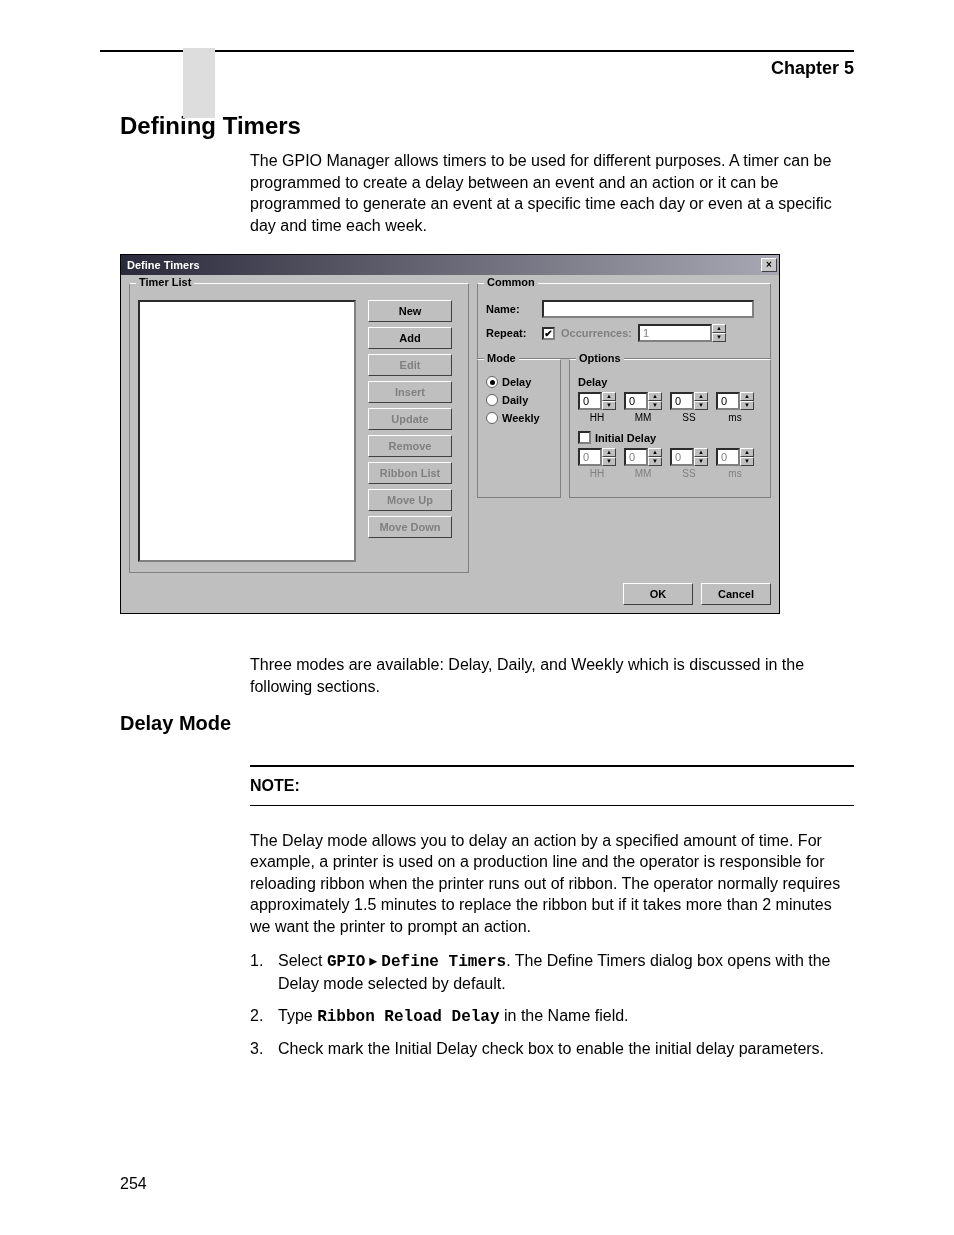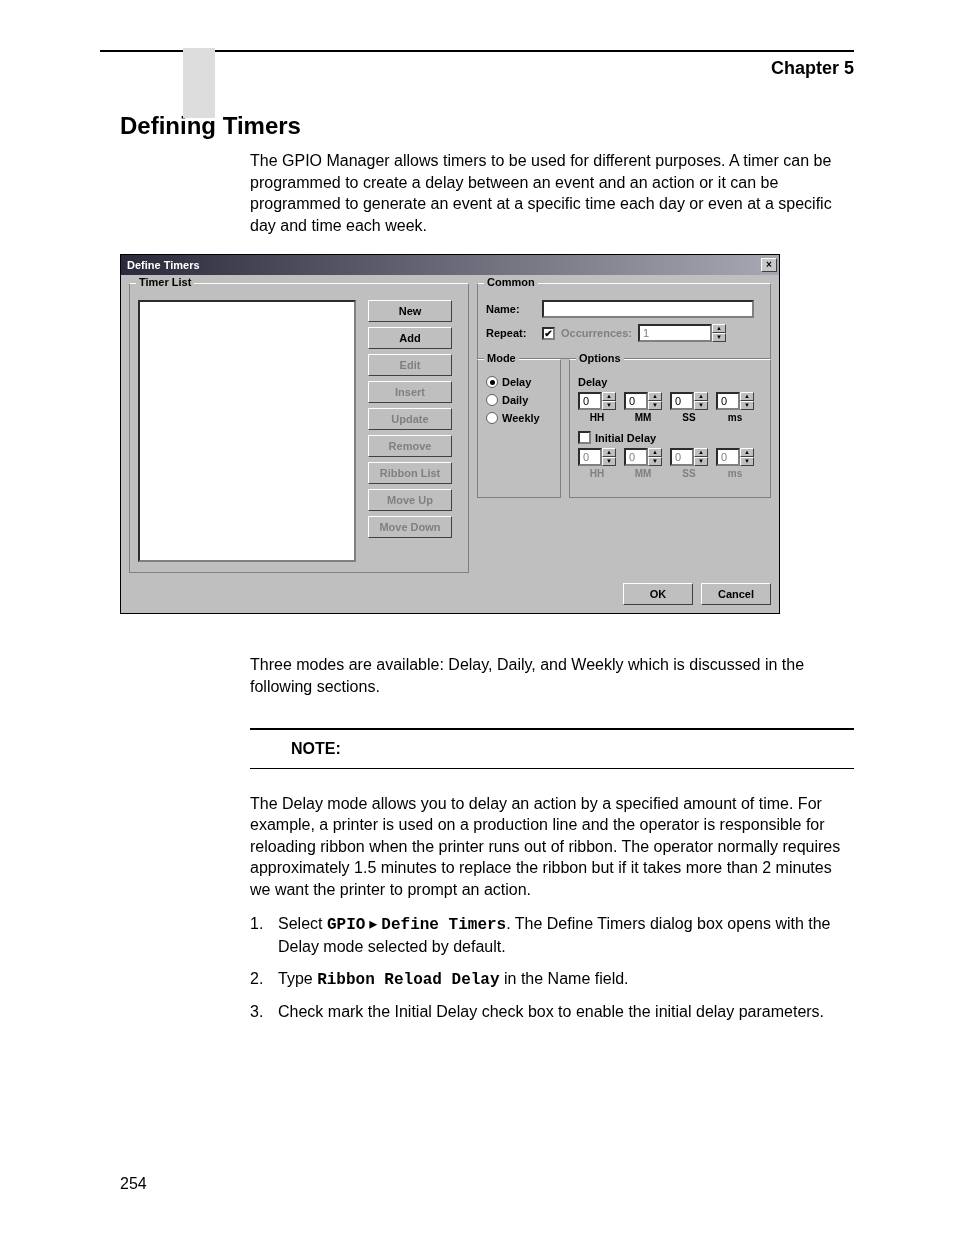--- a/index.html
+++ b/index.html
@@ -75,21 +75,20 @@
   .note-inner {
     display: flex;
     padding-top: 10px;
     padding-bottom: 10px;
     border-bottom: 1px solid #000;
   }
   .note-label {
     font-weight: bold;
     width: 78px;
     flex-shrink: 0;
-    margin-left: 41px;
   }
   .note-text {
     flex: 1;
     line-height: 1.35;
   }
   .menu-bold { font-weight: bold; font-family: Liberation Mono, monospace; }
   .menu-arrow { display: inline-block; padding: 0 4px; }
 
   
   .dialog {
@@ -227,21 +226,21 @@
     align-items: center; justify-content: center;
   }
   .radio.checked::after {
     content: '';
     width: 5px; height: 5px;
     background: #000;
     border-radius: 50%;
   }
   .opts-label { font-weight: bold; margin-bottom: 4px; display: block; }
   .time-row { display: flex; gap: 8px; align-items: center; margin-bottom: 2px; }
-  .time-labels { display: flex; gap: 8px; font-weight: bold; font-size: 10px; margin-bottom: 8px; }
+  .time-labels { display: flex; gap: 8px; font-weight: normal; font-size: 10px; margin-bottom: 8px; }
   .time-labels span { width: 38px; text-align: center; }
   .time-labels.disabled span { color: #808080; }
   .chk-row { display: flex; align-items: center; gap: 4px; font-weight: bold; margin-bottom: 4px; }
   .dialog-footer {
     display: flex;
     justify-content: flex-end;
     gap: 8px;
     padding-top: 10px;
     align-items: center;
   }
@@ -426,20 +425,21 @@
 
       <div class="dialog-footer">
         <div class="win-btn"><span class="underline-first">OK</span></div>
         <div class="win-btn"><span class="underline-first">Cancel</span></div>
       </div>
     </div>
   </div>
 
   <p class="body-text">Three modes are available: Delay, Daily, and Weekly which is discussed in the following sections.</p>
 
+  <h3 class="heading-sub">Delay Mode</h3>
 
   <div class="note-box">
     <div class="note-inner">
       <div class="note-label">NOTE:</div>
     </div>
   </div>
 
   <p class="body-text-full">The Delay mode allows you to delay an action by a specified amount of time. For example, a printer is used on a production line and the operator is responsible for reloading ribbon when the printer runs out of ribbon. The operator normally requires approximately 1.5 minutes to replace the ribbon but if it takes more than 2 minutes we want the printer to prompt an action.</p>
 
   <ol class="ol">

